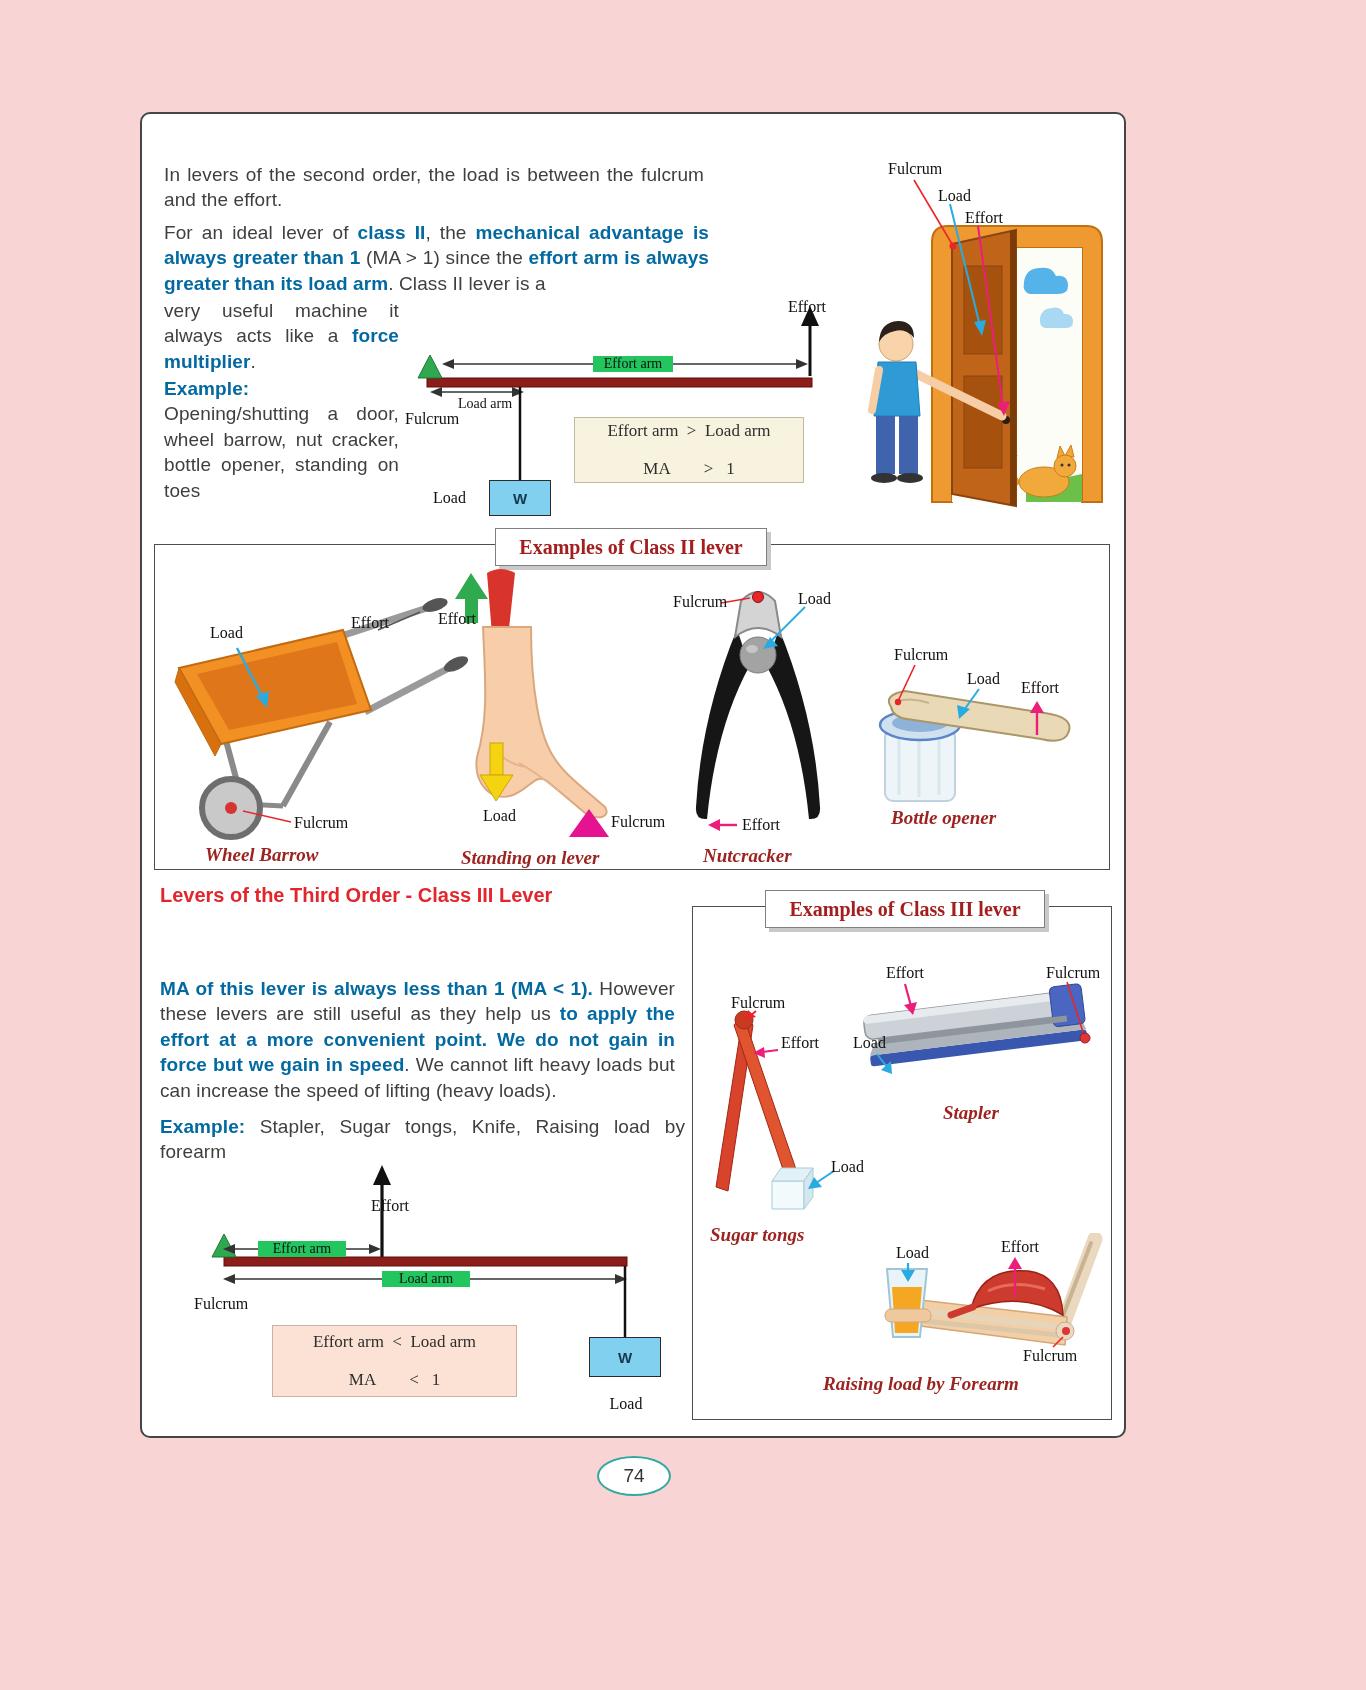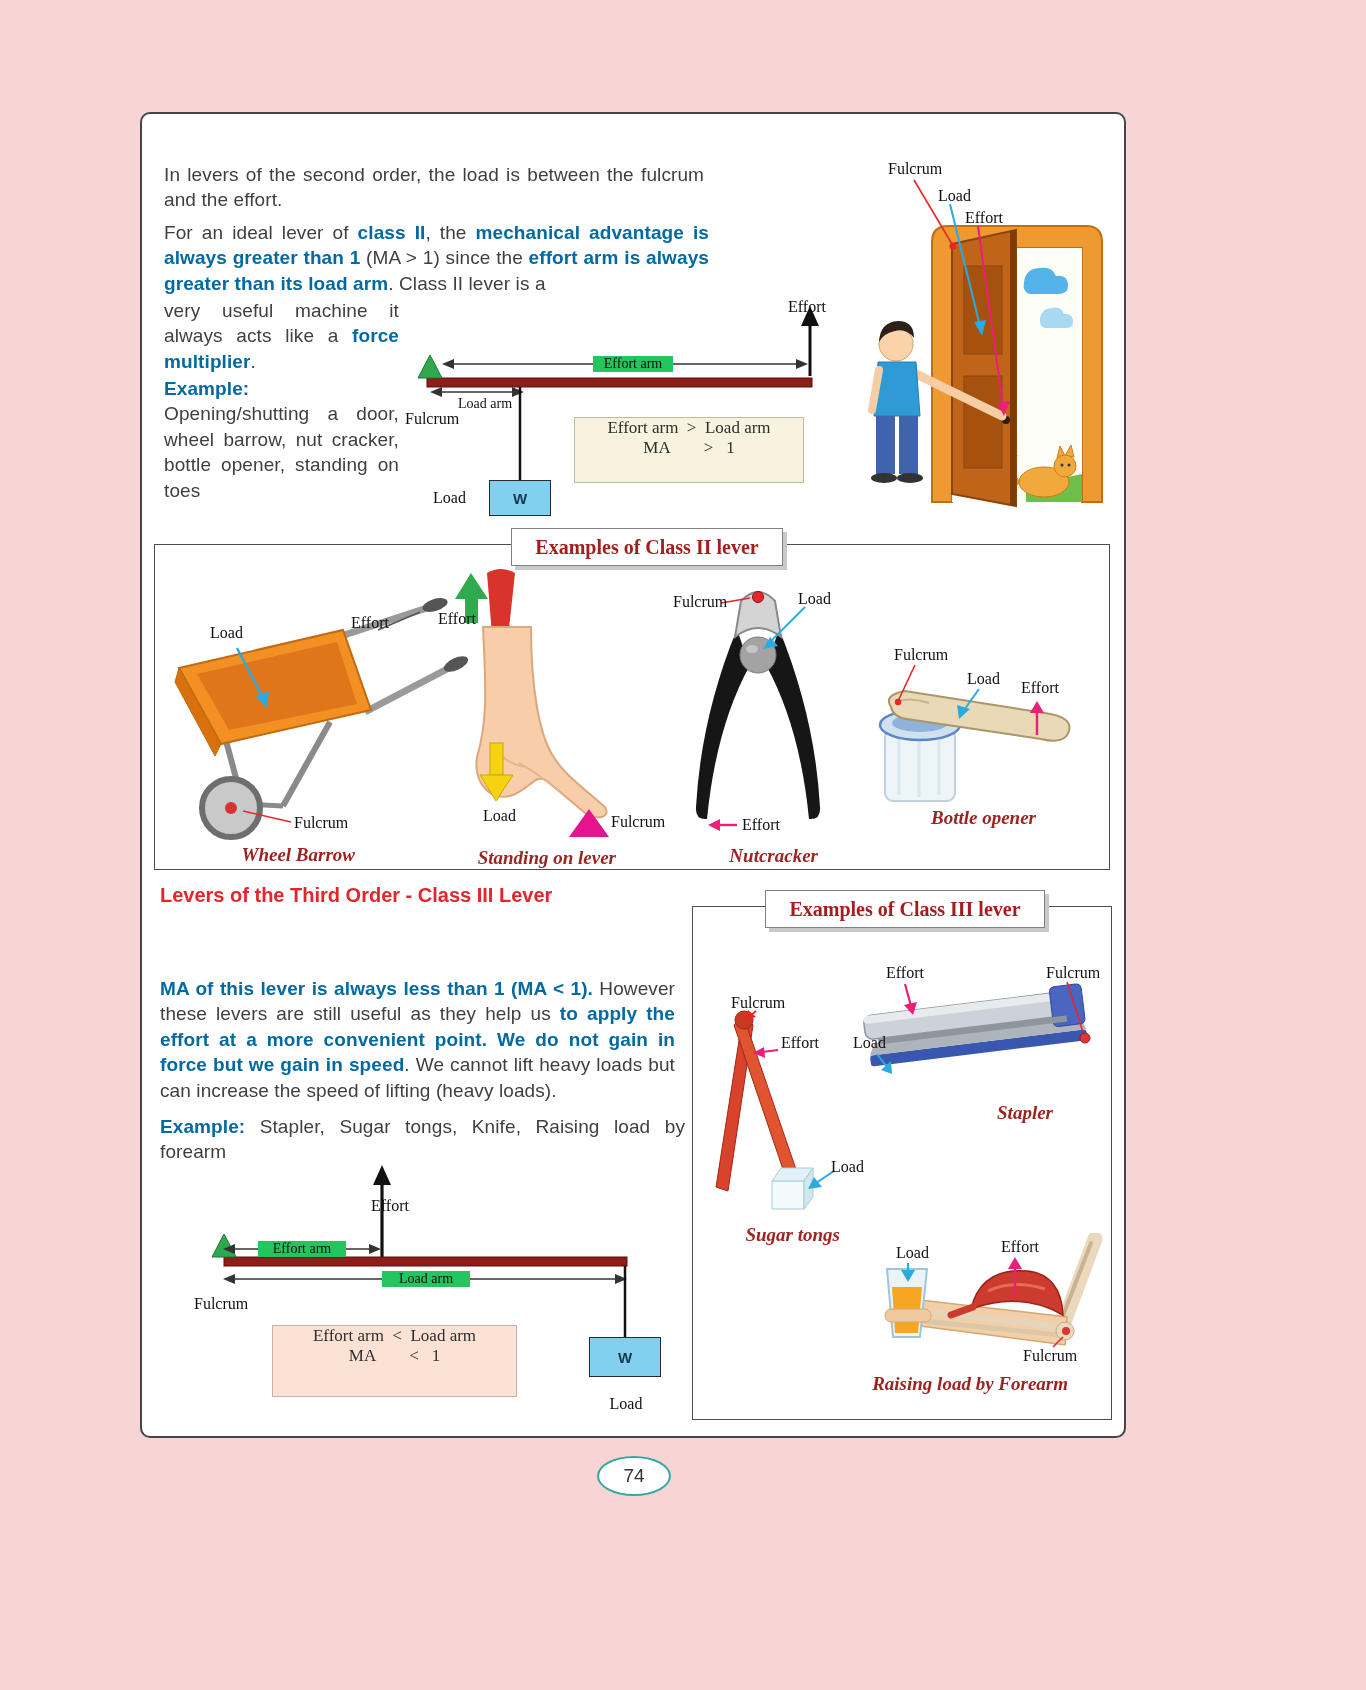--- a/index.html
+++ b/index.html
@@ -8,24 +8,24 @@
   .page{position:relative;width:1366px;height:1690px;background:#f8d4d4;overflow:hidden;}
   .card{position:absolute;left:140px;top:112px;width:986px;height:1326px;background:#fff;border:2px solid #454545;border-radius:10px;}
   .abs{position:absolute;}
   .sec-heading{font-size:20px;font-weight:bold;color:#e2262b;white-space:nowrap;}
   .body-text{font-size:19px;line-height:1.34;color:#3f3f3f;text-align:justify;letter-spacing:.1px;}
   .body-text b{color:#0369a1;}
   .magenta{color:#e6007e;}
   .dlabel{position:absolute;font-family:"Liberation Serif",serif;font-size:16px;color:#111;white-space:nowrap;}
   .dlabel.small{font-size:14px;}
   .dlabel.bg{background:#22c55e;padding:0 4px;text-align:center;}
-  .caption{position:absolute;font-family:"Liberation Serif",serif;font-size:19px;font-weight:bold;font-style:italic;color:#9c2420;text-align:right;white-space:nowrap;}
+  .caption{position:absolute;font-family:"Liberation Serif",serif;font-size:19px;font-weight:bold;font-style:italic;color:#9c2420;text-align:left;white-space:nowrap;}
   .examples-box{position:absolute;background:#fff;border:1.5px solid #4d4d4d;}
   .examples-title{position:absolute;background:#fff;border:1px solid #808080;box-shadow:4px 4px 0 #c9c9c9;font-family:"Liberation Serif",serif;font-weight:bold;font-size:20px;color:#a31f1f;display:flex;align-items:center;justify-content:center;}
-  .formula-box{position:absolute;font-family:"Liberation Serif",serif;font-size:17px;color:#2e2e2e;text-align:center;white-space:pre;display:flex;flex-direction:column;justify-content:flex-start;gap:0;}
+  .formula-box{position:absolute;font-family:"Liberation Serif",serif;font-size:17px;color:#2e2e2e;text-align:center;white-space:pre;display:flex;flex-direction:column;justify-content:center;gap:18px;}
   .wbox{position:absolute;background:#82d0f0;border:1.5px solid #2b2b2b;display:flex;align-items:center;justify-content:center;font-weight:bold;font-size:15px;color:#14384e;}
   .page-oval{position:absolute;left:597px;top:1456px;width:74px;height:40px;background:#fff;border:2px solid #34a8a0;border-radius:50%;display:flex;align-items:center;justify-content:center;font-size:19px;color:#333;}
   .illu{position:absolute;}
   .illu svg{position:absolute;left:0;top:0;}
 </style>
 </head>
 <body>
 
 <div class="page">
   <div class="card">
@@ -115,21 +115,21 @@
             <line x1="124" y1="72" x2="149" y2="252" stroke="#ec1e79" stroke-width="2"></line>
             <polygon points="150,262 143,249 156,247" fill="#ec1e79"></polygon>
           </g>
       </svg>
       <span class="dlabel" style="left:34px;top:6px;">Fulcrum</span>
       <span class="dlabel" style="left:84px;top:33px;">Load</span>
       <span class="dlabel" style="left:111px;top:55px;">Effort</span>
     </div>
 
     <div class="examples-box" style="left:12px;top:430px;width:956px;height:326px;">
-      <div class="examples-title" style="left:356px;top:-17px;width:272px;height:38px;">Examples of Class II lever</div>
+      <div class="examples-title" style="left:340px;top:-17px;width:272px;height:38px;">Examples of Class II lever</div>
 
       <div class="illu" style="left:10px;top:27px;width:310px;height:300px;">
         <svg width="310" height="300" viewBox="0 0 310 300">
           <line x1="170" y1="66" x2="262" y2="36" stroke="#9a9a9a" stroke-width="7"></line>
           <ellipse cx="270" cy="33" rx="13" ry="6" fill="#555" transform="rotate(-17 270 33)"></ellipse>
           <line x1="200" y1="140" x2="284" y2="96" stroke="#9a9a9a" stroke-width="7"></line>
           <ellipse cx="291" cy="92" rx="13" ry="6" fill="#555" transform="rotate(-25 291 92)"></ellipse>
           <path d="M60 165 L78 232" stroke="#8a8a8a" stroke-width="6" fill="none"></path>
           <path d="M165 150 L118 234" stroke="#8a8a8a" stroke-width="6" fill="none"></path>
           <path d="M78 232 L118 234" stroke="#8a8a8a" stroke-width="5" fill="none"></path>

